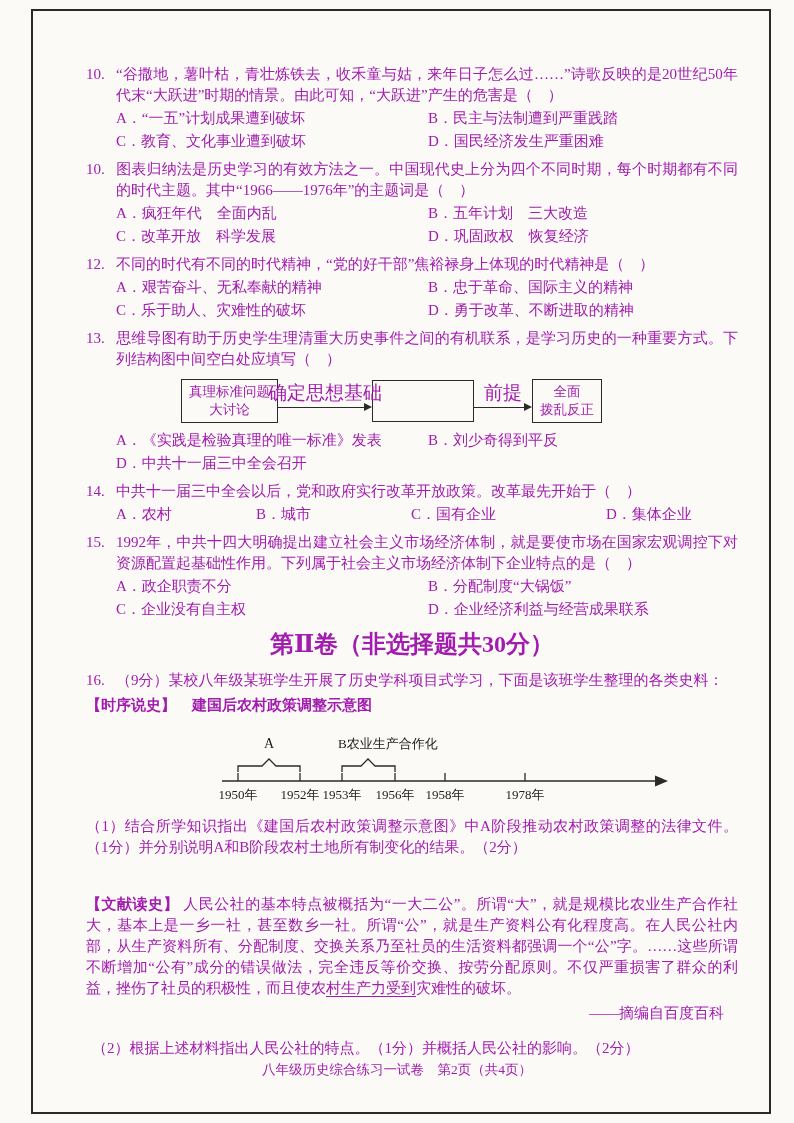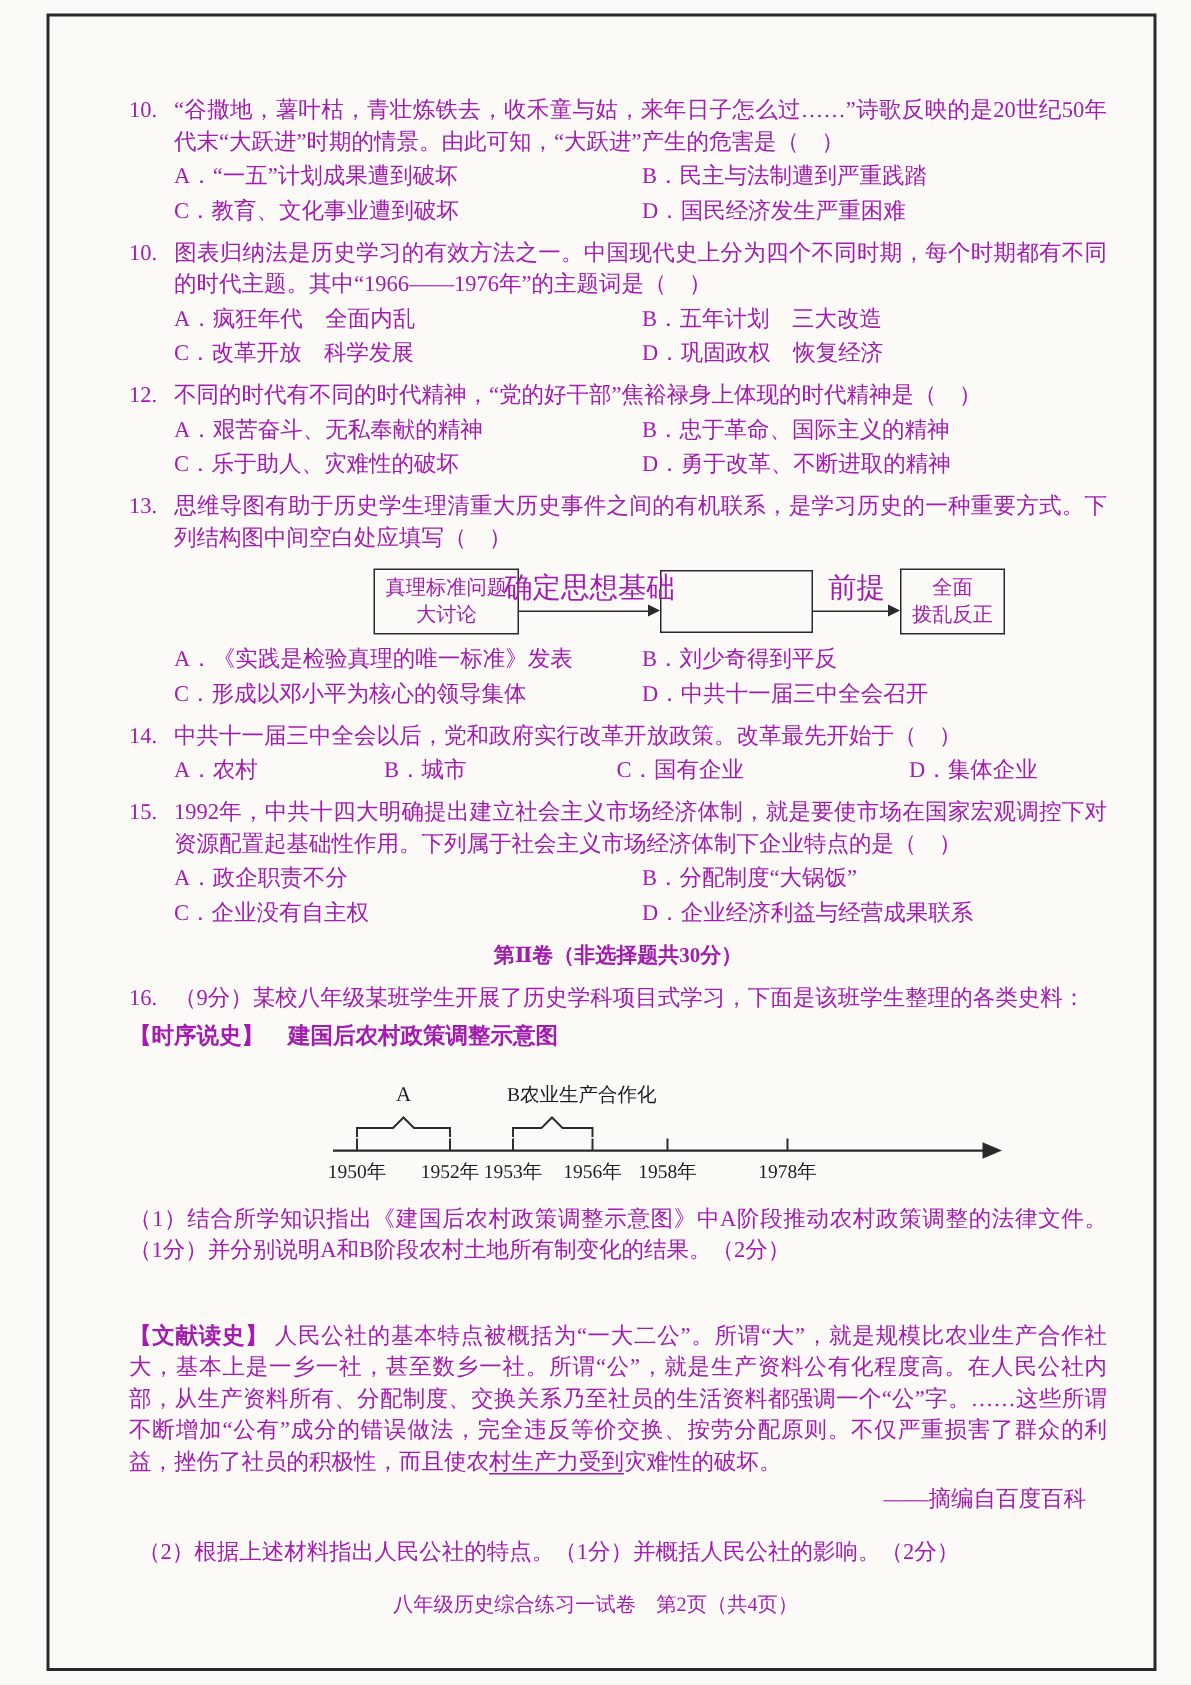--- a/index.html
+++ b/index.html
@@ -20,39 +20,39 @@
   }
   .question { margin-bottom: 7px; }
   .q-text { padding-left: 30px; text-indent: -30px; }
   .q-num { display: inline-block; width: 30px; text-indent: 0; }
   .opt-row { display: flex; padding-left: 30px; margin-top: 2px; }
   .opt { white-space: nowrap; }
   .opt-first { width: 312px; flex-shrink: 0; }
   .o1 { width: 140px; } .o2 { width: 155px; } .o3 { width: 195px; }
 
   
-  .flow { display: flex; align-items: center; margin: 9px 0 7px 95px; justify-content: center; }
+  .flow { display: flex; align-items: center; margin: 9px 0 7px 95px; }
   .fbox {
     border: 1.5px solid #2a2a2a; padding: 3px 7px; font-size: 13.5px;
     text-align: center; line-height: 1.3; background: transparent;
   }
   .fbox.blank { width: 102px; height: 42px; }
   .farrow { position: relative; height: 44px; }
   .farrow.a1 { width: 94px; } .farrow.a2 { width: 58px; }
   .farrow .lbl {
     position: absolute; top: 1px; left: 50%; transform: translateX(-50%);
     white-space: nowrap; font-size: 19px; text-align: center;
   }
   .farrow .line { position: absolute; top: 28px; left: 0; right: 5px; border-top: 1.5px solid #2a2a2a; }
   .farrow .head {
     position: absolute; top: 24px; right: 0; width: 0; height: 0;
     border-left: 8px solid #2a2a2a; border-top: 4.5px solid transparent; border-bottom: 4.5px solid transparent;
   }
 
-  .section-title { text-align: center; font-weight: bold; font-size: 14px; margin: 8px 0 8px 0; }
+  .section-title { text-align: center; font-weight: bold; font-size: 24px; margin: 8px 0 8px 0; }
 
   .mat-row { margin-top: 4px; }
   .mat-label { font-weight: bold; }
   .mat-title { font-weight: bold; margin-left: 16px; margin-top: 28px; }
   .timeline-wrap { margin: 4px 0 2px 126px; }
   .sub-q { margin-top: 2px; }
   .passage-block { margin-top: 36px; }
   .passage-underline { text-decoration: underline; text-underline-offset: 3px; }
   .source-line { text-align: right; padding-right: 14px; margin-top: 4px; }
   .sub-q2 { margin-top: 14px; padding-left: 6px; }
@@ -130,21 +130,20 @@
           <div>全面</div>
           <div>拨乱反正</div>
         </div>
       </div>
 
       <div class="opt-row">
         <span class="opt opt-first">A．《实践是检验真理的唯一标准》发表</span>
         <span class="opt">B．刘少奇得到平反</span>
       </div>
       <div class="opt-row">
-        <span class="opt opt-first">C．形成以邓小平为核心的领导集体</span>
         <span class="opt">D．中共十一届三中全会召开</span>
       </div>
     </div>
 
     <div class="question">
       <div class="q-text"><span class="q-num">14.</span><span>中共十一届三中全会以后，党和政府实行改革开放政策。改革最先开始于（　）</span></div>
       <div class="opt-row">
         <span class="opt o1">A．农村</span>
         <span class="opt o2">B．城市</span>
         <span class="opt o3">C．国有企业</span>

